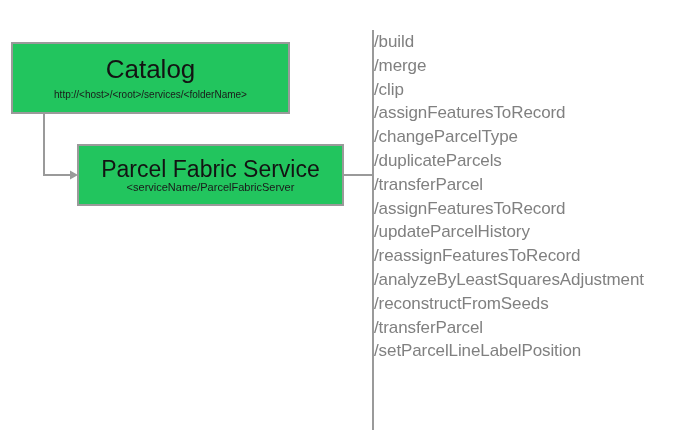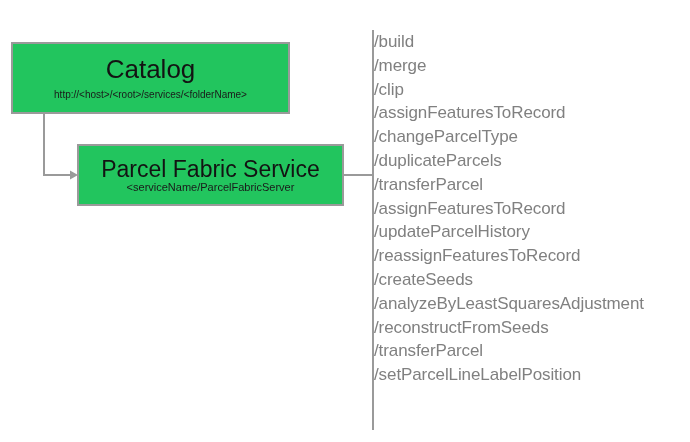--- a/index.html
+++ b/index.html
@@ -132,20 +132,19 @@
     <div class="operation-item">/build</div>
     <div class="operation-item">/merge</div>
     <div class="operation-item">/clip</div>
     <div class="operation-item">/assignFeaturesToRecord</div>
     <div class="operation-item">/changeParcelType</div>
     <div class="operation-item">/duplicateParcels</div>
     <div class="operation-item">/transferParcel</div>
     <div class="operation-item">/assignFeaturesToRecord</div>
     <div class="operation-item">/updateParcelHistory</div>
     <div class="operation-item">/reassignFeaturesToRecord</div>
-    <div class="operation-item">/createSeeds</div>
     <div class="operation-item">/analyzeByLeastSquaresAdjustment</div>
     <div class="operation-item">/reconstructFromSeeds</div>
     <div class="operation-item">/transferParcel</div>
     <div class="operation-item">/setParcelLineLabelPosition</div>
   </div>
 
 </div>
 
 </body></html>

